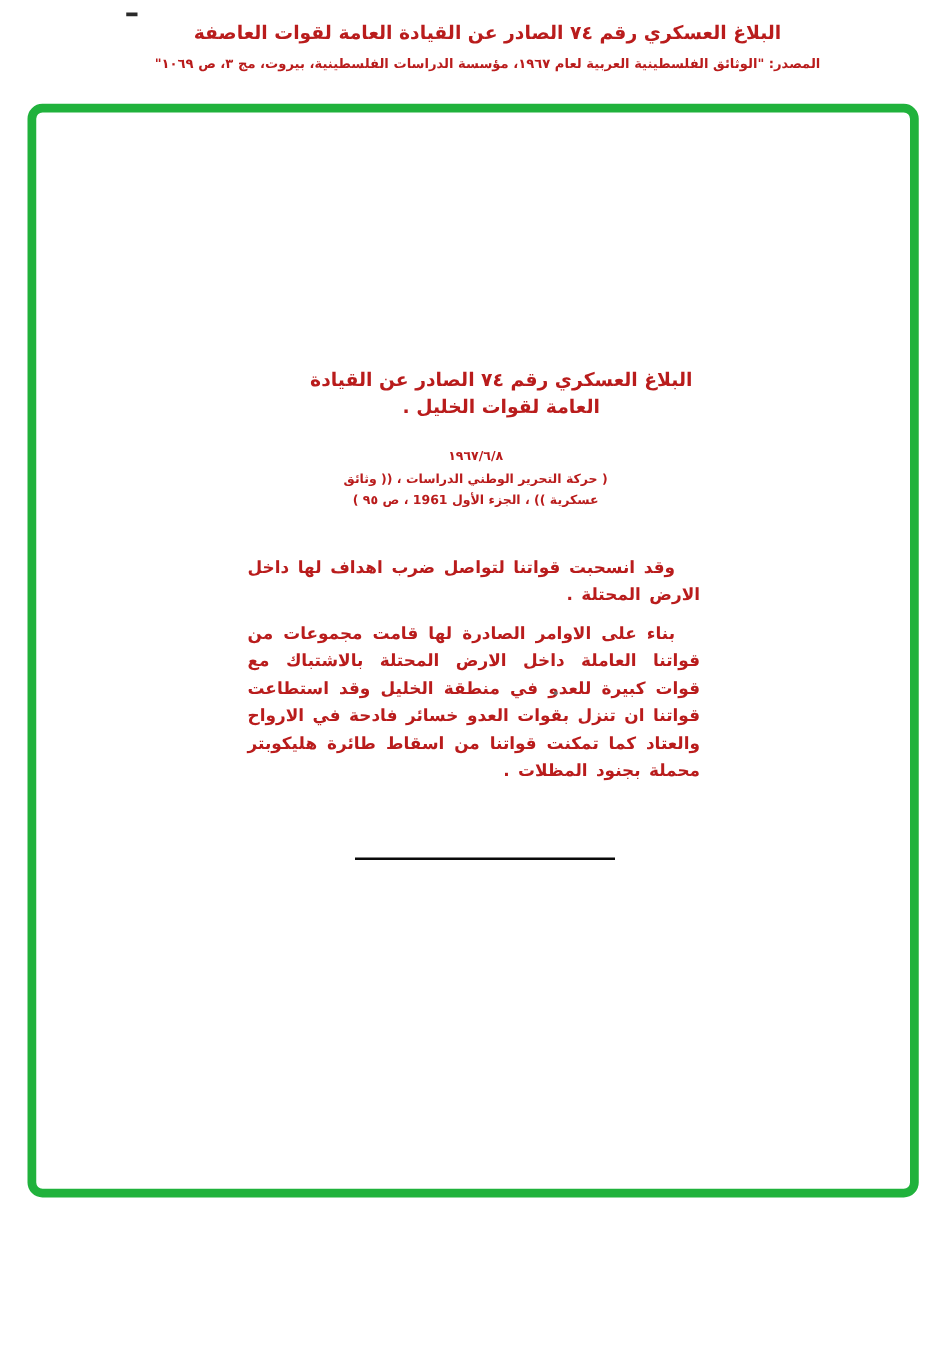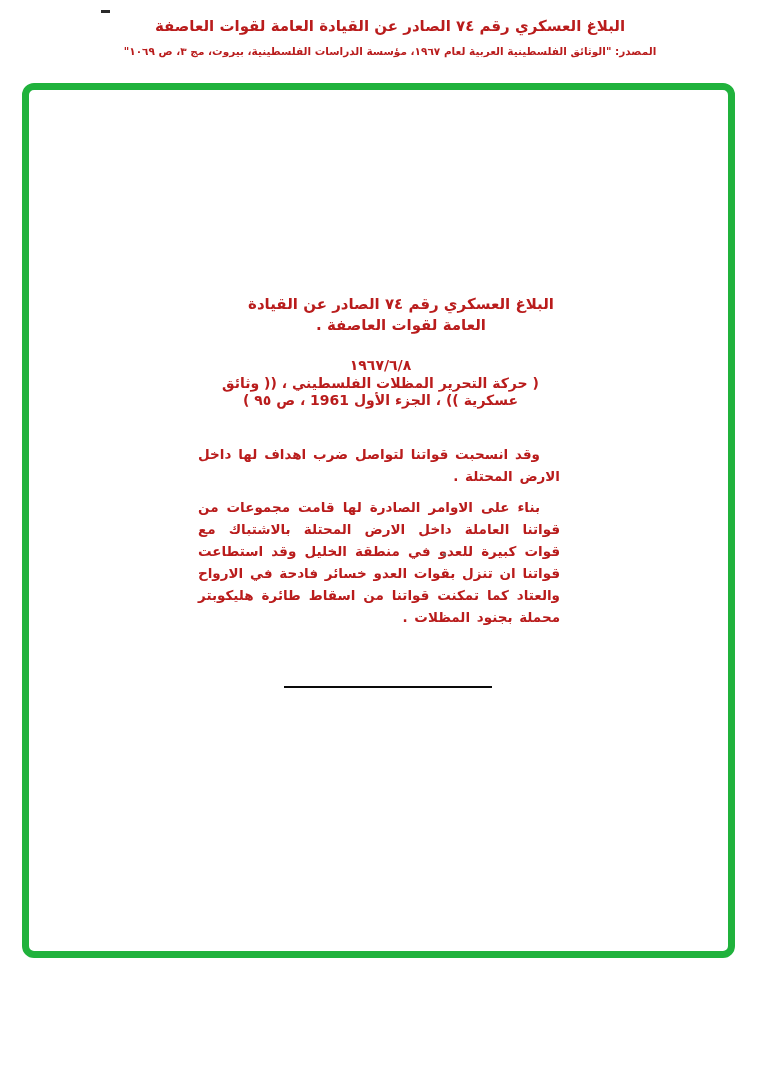--- a/index.html
+++ b/index.html
@@ -35,21 +35,21 @@
     box-sizing:border-box; background:#ffffff;
   }
   .doc-title {
     position:absolute; top:204px; left:216px; width:312px;
     direction:rtl; text-align:center;
     font-weight:bold; font-size:15px; line-height:21px;
   }
   .doc-citation {
     position:absolute; top:267px; left:189px; width:325px;
     direction:rtl; text-align:center;
-    font-weight:bold; font-size:14px; line-height:17.5px;
+    font-weight:bold; font-size:10px; line-height:17.5px;
   }
   .doc-body {
     position:absolute; top:353px; left:169px; width:362px;
     direction:rtl; text-align:justify;
     font-weight:bold; font-size:13.5px; line-height:22px;
     word-spacing:2px;
   }
   .doc-body p { margin:0 0 9px 0; text-indent:20px; }
   .divider {
     position:absolute; top:596px; left:255px;
@@ -65,26 +65,26 @@
 
   <div class="header">
     <div class="header-title">البلاغ العسكري رقم ٧٤ الصادر عن القيادة العامة لقوات العاصفة</div>
     <div class="header-source">المصدر: "الوثائق الفلسطينية العربية لعام ١٩٦٧، مؤسسة الدراسات الفلسطينية، بيروت، مج ٣، ص ١٠٦٩"</div>
   </div>
 
   <div class="frame">
 
     <div class="doc-title">
       <div>البلاغ العسكري رقم ٧٤ الصادر عن القيادة</div>
-      <div>العامة لقوات العاصفة .</div>
+      <div>العامة لقوات الخليل .</div>
     </div>
 
     <div class="doc-citation">
       <div>١٩٦٧/٦/٨</div>
-      <div>( حركة التحرير المظلات الفلسطيني ، (( وثائق</div>
+      <div>( حركة التحرير الوطني الدراسات ، (( وثائق</div>
       <div>عسكرية )) ، الجزء الأول 1961 ، ص ٩٥ )</div>
     </div>
 
     <div class="doc-body">
       <p>وقد انسحبت قواتنا لتواصل ضرب اهداف لها داخل الارض المحتلة .</p>
       <p>بناء على الاوامر الصادرة لها قامت مجموعات من قواتنا العاملة داخل الارض المحتلة بالاشتباك مع قوات كبيرة للعدو في منطقة الخليل وقد استطاعت قواتنا ان تنزل بقوات العدو خسائر فادحة في الارواح والعتاد كما تمكنت قواتنا من اسقاط طائرة هليكوبتر محملة بجنود المظلات .</p>
     </div>
 
     <div class="artifact-dot"></div>
 

